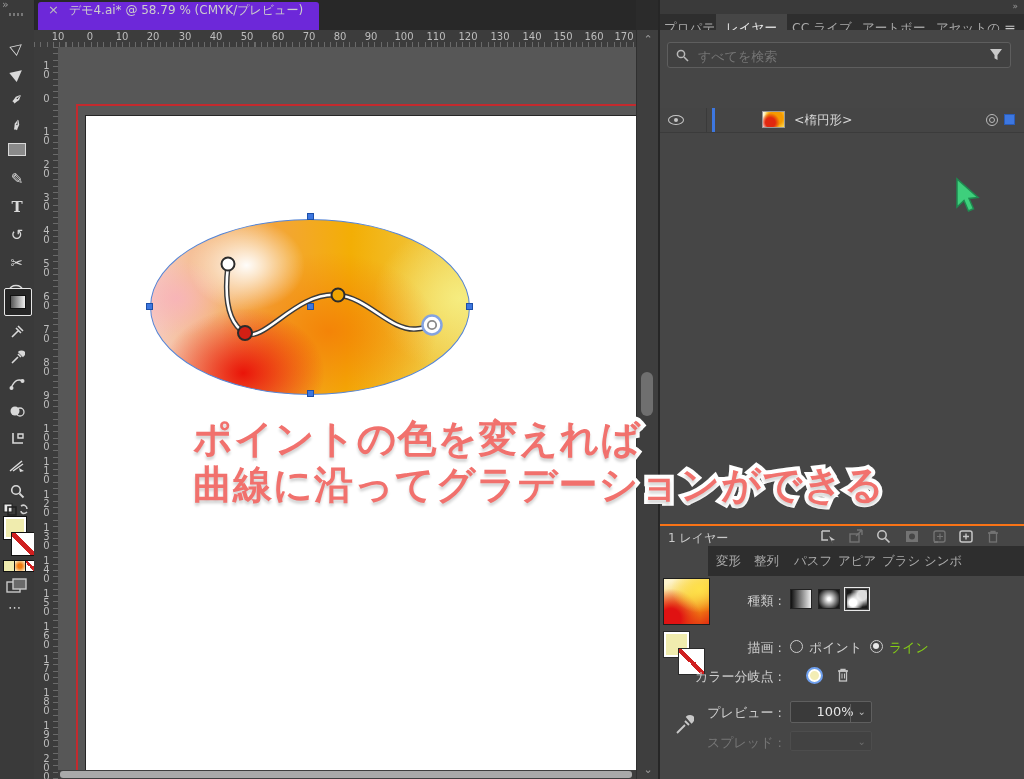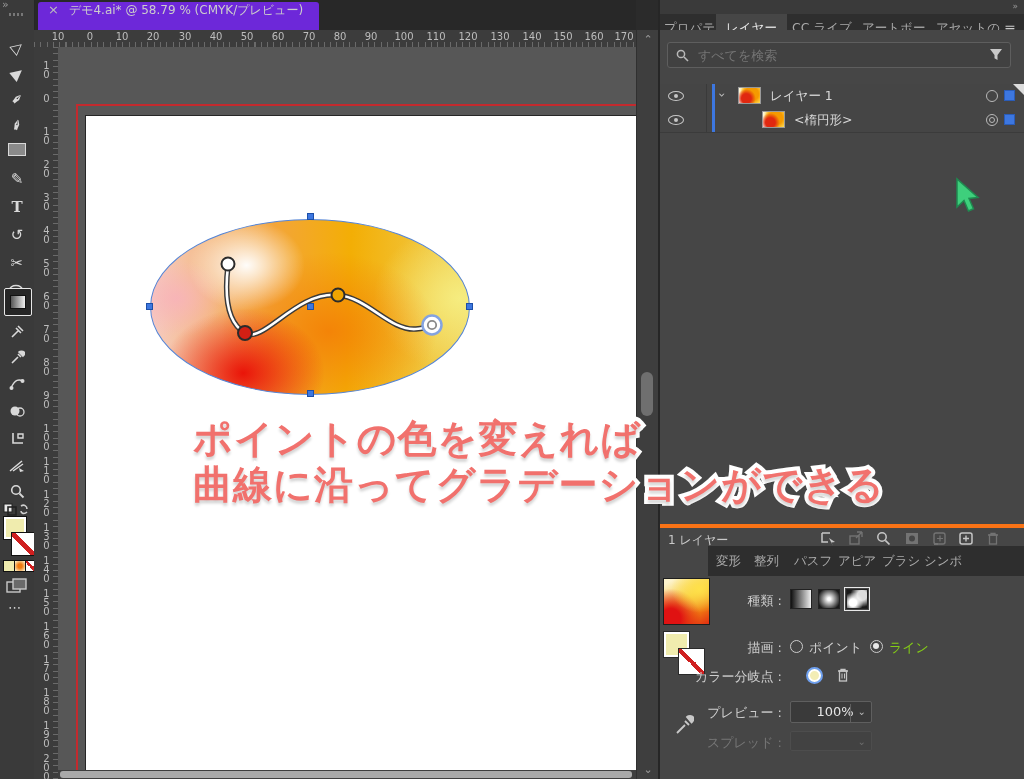--- a/index.html
+++ b/index.html
@@ -51,34 +51,34 @@
   .hscroll{position:absolute;left:58px;top:770px;width:578px;height:9px;background:#3e3e3e;}
   .hthumb{position:absolute;left:2px;top:1px;width:572px;height:7px;background:#a9a9a9;border-radius:3px;}
   
   .rpanel{position:absolute;left:658px;top:0;width:366px;height:779px;background:#464646;border-left:2px solid #262626;box-sizing:border-box;}
   .rp-top{position:absolute;left:0;top:0;width:100%;height:14px;background:#3a3a3a;color:#9a9a9a;font-size:9px;}
   .tabbar{position:absolute;left:0;width:100%;height:28px;background:#2e2e2e;}
   .tab{position:absolute;top:0;height:28px;line-height:28px;font-size:12.5px;color:#aaaaaa;white-space:nowrap;}
   .tab.active{background:#464646;color:#e6e6e6;padding:0 10px;}
   .menu-ic{position:absolute;top:6px;color:#cccccc;font-size:14px;}
   .search{position:absolute;left:7px;top:12px;width:344px;height:26px;background:#414141;border:1px solid #5e5e5e;border-radius:3px;box-sizing:border-box;}
-  .search input{position:absolute;left:28px;top:2px;width:260px;height:20px;background:transparent;border:none;outline:none;color:#e5e5e5;font-size:13px;font-family:Liberation Serif, serif;}
+  .search input{position:absolute;left:28px;top:2px;width:260px;height:20px;background:transparent;border:none;outline:none;color:#e5e5e5;font-size:13px;font-family:Liberation Sans, sans-serif;}
   .lrow{position:absolute;left:0;width:100%;height:24px;background:#454545;border-bottom:1px solid #3b3b3b;}
   .eye{position:absolute;left:8px;top:7px;width:16px;height:10px;border:1.5px solid #c6c6c6;border-radius:50%;box-sizing:border-box;}
   .eye i{position:absolute;left:4.5px;top:1.5px;width:4px;height:4px;background:#c6c6c6;border-radius:50%;}
   .bluebar{position:absolute;left:52px;top:0;width:3px;height:24px;background:#3d77e0;}
   .chev{position:absolute;left:60px;top:4px;color:#c2c2c2;font-size:12px;transform:rotate(90deg);}
   .lthumb{position:absolute;top:3px;width:23px;height:17px;background:#fff;border:1px solid #999;box-sizing:border-box;
      background-image:radial-gradient(circle at 35% 70%, #e02810 0 28%, rgba(224,40,16,0) 55%),radial-gradient(circle at 60% 40%, #f59a00 0 45%, rgba(245,154,0,0) 75%),radial-gradient(circle at 80% 30%, #ffd84d 0 60%, rgba(255,216,77,0) 90%);}
   .lname{position:absolute;top:4px;color:#d8d8d8;font-size:12.5px;}
   .target{position:absolute;top:6px;width:12px;height:12px;border:1.5px solid #b9b9b9;border-radius:50%;box-sizing:border-box;}
   .target.dbl::after{content:"";position:absolute;left:1.5px;top:1.5px;width:6px;height:6px;border:1.5px solid #b9b9b9;border-radius:50%;box-sizing:border-box;}
   .selsq{position:absolute;top:6px;width:11px;height:11px;background:#3d77e0;border:1px solid #2a5cb8;box-sizing:border-box;}
   .fold{position:absolute;right:0;top:0;width:0;height:0;border-top:11px solid #dcdcdc;border-left:11px solid transparent;}
-  .statusrow{position:absolute;left:0;top:524px;width:100%;height:22px;background:#464646;border-top:4px solid #f97316;color:#c9c9c9;font-size:12px;}
+  .statusrow{position:absolute;left:0;top:524px;width:100%;height:22px;background:#464646;border-top:2px solid #f97316;color:#c9c9c9;font-size:12px;}
   .sic{position:absolute;top:3px;}
   .dim{opacity:.35;}
   
   .gp-label{position:absolute;color:#cfcfcf;font-size:13px;text-align:right;width:90px;}
   .gp-label.dimlab{color:#757575;}
   .typebtn{position:absolute;top:0;width:22px;height:20px;border:1px solid #222;box-sizing:border-box;}
   .typebtn.sel{outline:1.5px solid #e9e9e9;outline-offset:1.5px;}
   .radio{position:absolute;width:13px;height:13px;border:1.5px solid #cccccc;border-radius:50%;box-sizing:border-box;}
   .radio.on::after{content:"";position:absolute;left:2px;top:2px;width:6px;height:6px;border-radius:50%;background:#e8e8e8;}
   .stopbtn{position:absolute;width:17px;height:17px;border:2px solid #6fa0f0;border-radius:50%;background:#f3edb5;box-shadow:inset 0 0 0 2px #fff;box-sizing:border-box;}
@@ -293,33 +293,20 @@
           <circle cx="5" cy="5" r="3.6" fill="none" stroke="#b9b9b9" stroke-width="1.5"></circle>
             <path d="M8 8 L12 12" stroke="#b9b9b9" stroke-width="1.6"></path>
         </svg>
         <input type="text" placeholder="すべてを検索" style="">
         <svg class="abs" style="right:7px;top:5px;" width="14" height="14" viewBox="0 0 14 14">
           <path d="M1 1 H13 L8.5 7 V12 L5.5 10.3 V7 Z" fill="#c9c9c9"></path>
         </svg>
       </div>
     </div>
 
-    <div class="lrow" style="top:84px;">
-      <div class="eye">
-          <i></i>
-        </div>
-      <div class="abs" style="left:46px;top:0;width:1px;height:24px;background:#3a3a3a;"></div>
-      <div class="bluebar"></div>
-      <span class="chev">›</span>
-      <div class="lthumb" style="left:78px;"></div>
-      <span class="lname" style="left:110px;">レイヤー 1</span>
-      <div class="target" style="left:326px;"></div>
-      <div class="selsq" style="left:344px;"></div>
-      <div class="fold"></div>
-    </div>
     <div class="lrow" style="top:108px;">
       <div class="eye">
           <i></i>
         </div>
       <div class="abs" style="left:46px;top:0;width:1px;height:24px;background:#3a3a3a;"></div>
       <div class="bluebar"></div>
       <div class="lthumb" style="left:102px;"></div>
       <span class="lname" style="left:134px;text-align:right;">&lt;楕円形&gt;</span>
       <div class="target dbl" style="left:326px;"></div>
       <div class="selsq" style="left:344px;"></div>

